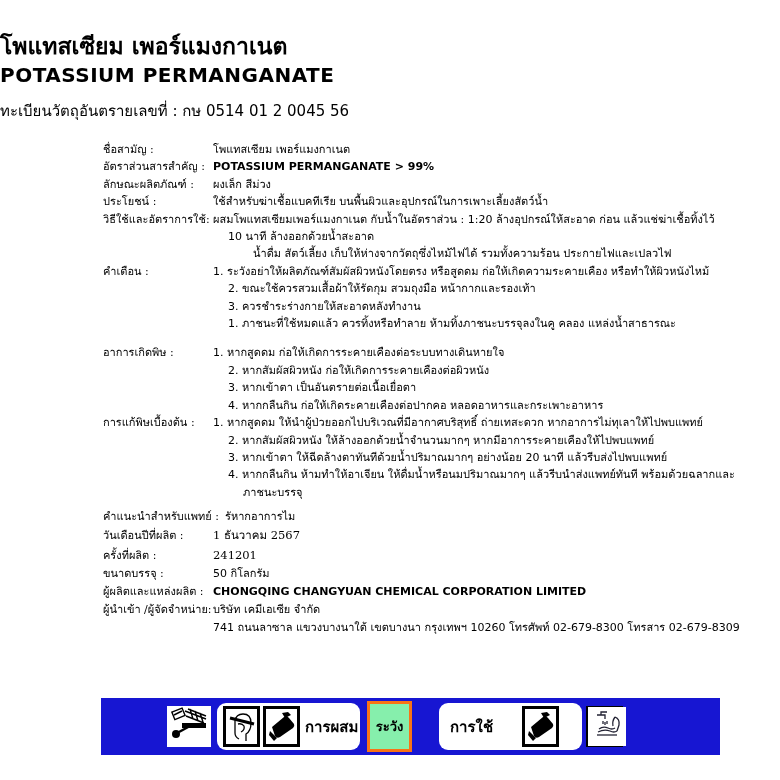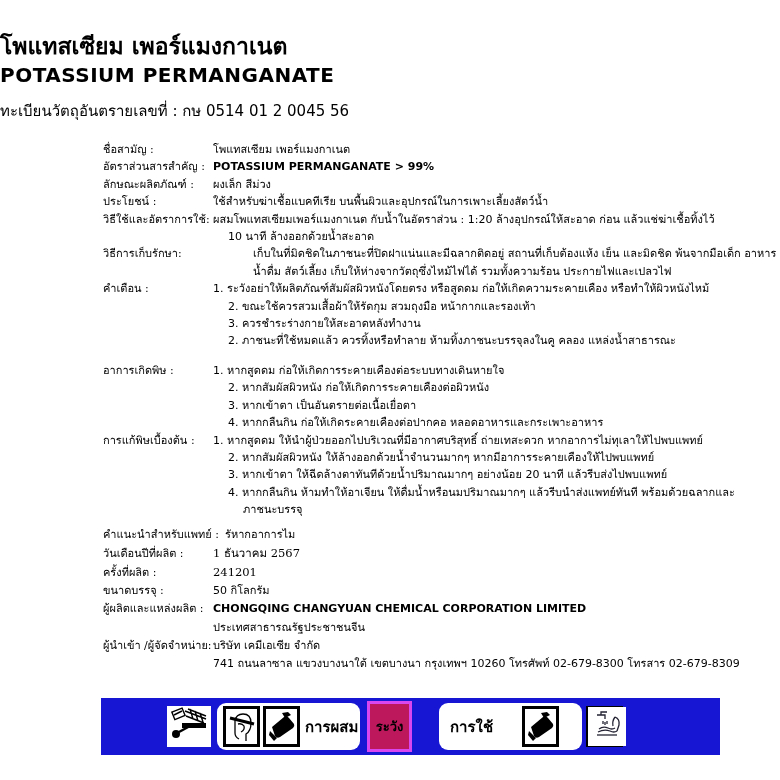--- a/index.html
+++ b/index.html
@@ -29,21 +29,21 @@
   .banner *{box-sizing:border-box;}
   .picto-plain{position:absolute;background:#fff;display:flex;align-items:center;justify-content:center;}
   .p-pour{left:66px;top:8px;width:44px;height:41px;}
   .p-wash{left:487px;top:9px;width:38px;height:39px;}
   .picto-group{position:absolute;top:5px;height:47px;background:#fff;border-radius:9px;display:flex;align-items:center;padding:0 6px;}
   .g-mix{left:116px;width:143px;}
   .g-use{left:338px;width:143px;gap:24px;}
   .pbox{width:37px;height:41px;border:3px solid #000;background:#fff;display:flex;align-items:center;justify-content:center;flex:0 0 auto;}
   .pbox + .pbox{margin-left:3px;}
   .group-label{font-weight:bold;font-size:15px;padding:0 5px;white-space:nowrap;}
-  .caution-box{position:absolute;left:266px;top:3px;width:45px;height:51px;background:#be185d;border:3px solid #d946ef;display:flex;align-items:center;justify-content:center;font-weight:bold;font-size:13px;}
+  .caution-box{position:absolute;left:266px;top:3px;width:45px;height:51px;background:#86efac;border:3px solid #f97316;display:flex;align-items:center;justify-content:center;font-weight:bold;font-size:13px;}
 </style>
 </head>
 <body>
 
 <div class="page">
 
   <div class="title-thai">โพแทสเซียม เพอร์แมงกาเนต</div>
   <div class="title-en">POTASSIUM PERMANGANATE</div>
   <div class="reg-line">ทะเบียนวัตถุอันตรายเลขที่ :  กษ 0514 01 2 0045 56</div>
 
@@ -66,42 +66,38 @@
       </div>
     <div class="row">
         <span class="lbl">วิธีใช้และอัตราการใช้:</span>
         <span class="val">ผสมโพแทสเซียมเพอร์แมงกาเนต กับน้ำในอัตราส่วน : 1:20 ล้างอุปกรณ์ให้สะอาด ก่อน แล้วแช่ฆ่าเชื้อทิ้งไว้</span>
       </div>
     <div class="row">
         <span class="lbl"></span>
         <span class="val ind1">10 นาที ล้างออกด้วยน้ำสะอาด</span>
       </div>
     <div class="row">
-        <span class="lbl">วิธีการเก็บรักษา:</span>
-        <span class="val ind2">เก็บในที่มิดชิดในภาชนะที่ปิดฝาแน่นและมีฉลากติดอยู่ สถานที่เก็บต้องแห้ง เย็น และมิดชิด พ้นจากมือเด็ก อาหาร</span>
-      </div>
-    <div class="row">
         <span class="lbl"></span>
         <span class="val ind2">น้ำดื่ม สัตว์เลี้ยง เก็บให้ห่างจากวัตถุซึ่งไหม้ไฟได้ รวมทั้งความร้อน ประกายไฟและเปลวไฟ</span>
       </div>
     <div class="row">
         <span class="lbl">คำเตือน :</span>
         <span class="val">1. ระวังอย่าให้ผลิตภัณฑ์สัมผัสผิวหนังโดยตรง หรือสูดดม ก่อให้เกิดความระคายเคือง หรือทำให้ผิวหนังไหม้</span>
       </div>
     <div class="row">
         <span class="lbl"></span>
         <span class="val ind1">2. ขณะใช้ควรสวมเสื้อผ้าให้รัดกุม สวมถุงมือ หน้ากากและรองเท้า</span>
       </div>
     <div class="row">
         <span class="lbl"></span>
         <span class="val ind1">3. ควรชำระร่างกายให้สะอาดหลังทำงาน</span>
       </div>
     <div class="row">
         <span class="lbl"></span>
-        <span class="val ind1">2. ภาชนะที่ใช้หมดแล้ว ควรทิ้งหรือทำลาย ห้ามทิ้งภาชนะบรรจุลงในคู คลอง แหล่งน้ำสาธารณะ</span>
+        <span class="val ind1">1. ภาชนะที่ใช้หมดแล้ว ควรทิ้งหรือทำลาย ห้ามทิ้งภาชนะบรรจุลงในคู คลอง แหล่งน้ำสาธารณะ</span>
       </div>
     <div class="row gap1">
         <span class="lbl">อาการเกิดพิษ :</span>
         <span class="val">1. หากสูดดม ก่อให้เกิดการระคายเคืองต่อระบบทางเดินหายใจ</span>
       </div>
     <div class="row">
         <span class="lbl"></span>
         <span class="val ind1">2. หากสัมผัสผิวหนัง ก่อให้เกิดการระคายเคืองต่อผิวหนัง</span>
       </div>
     <div class="row">
@@ -144,24 +140,20 @@
         <span class="lbl">ครั้งที่ผลิต :</span>
         <span class="val serif">241201</span>
       </div>
     <div class="row bottom">
         <span class="lbl">ขนาดบรรจุ :</span>
         <span class="val">50 กิโลกรัม</span>
       </div>
     <div class="row bottom">
         <span class="lbl">ผู้ผลิตและแหล่งผลิต :</span>
         <span class="val bold">CHONGQING CHANGYUAN CHEMICAL CORPORATION LIMITED</span>
-      </div>
-    <div class="row bottom">
-        <span class="lbl"></span>
-        <span class="val">ประเทศสาธารณรัฐประชาชนจีน</span>
       </div>
     <div class="row bottom">
         <span class="lbl">ผู้นำเข้า /ผู้จัดจำหน่าย:</span>
         <span class="val">บริษัท เคมีเอเซีย จำกัด</span>
       </div>
     <div class="row bottom">
         <span class="lbl"></span>
         <span class="val">741 ถนนลาซาล แขวงบางนาใต้ เขตบางนา กรุงเทพฯ 10260 โทรศัพท์ 02-679-8300 โทรสาร 02-679-8309</span>
       </div>
   </div>

